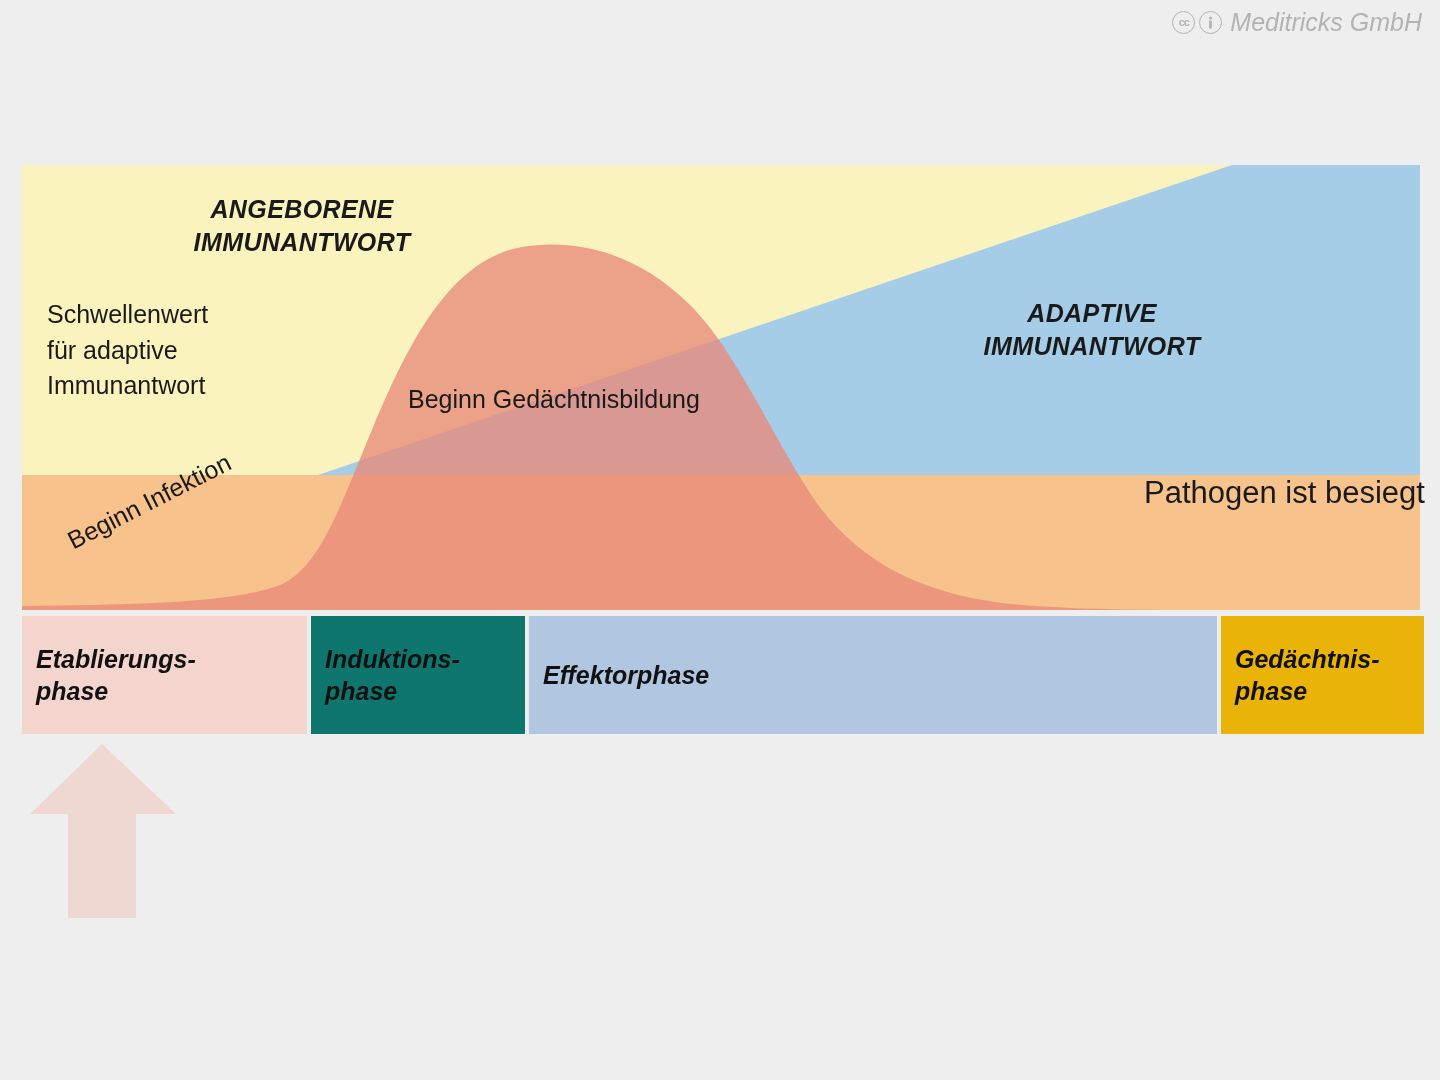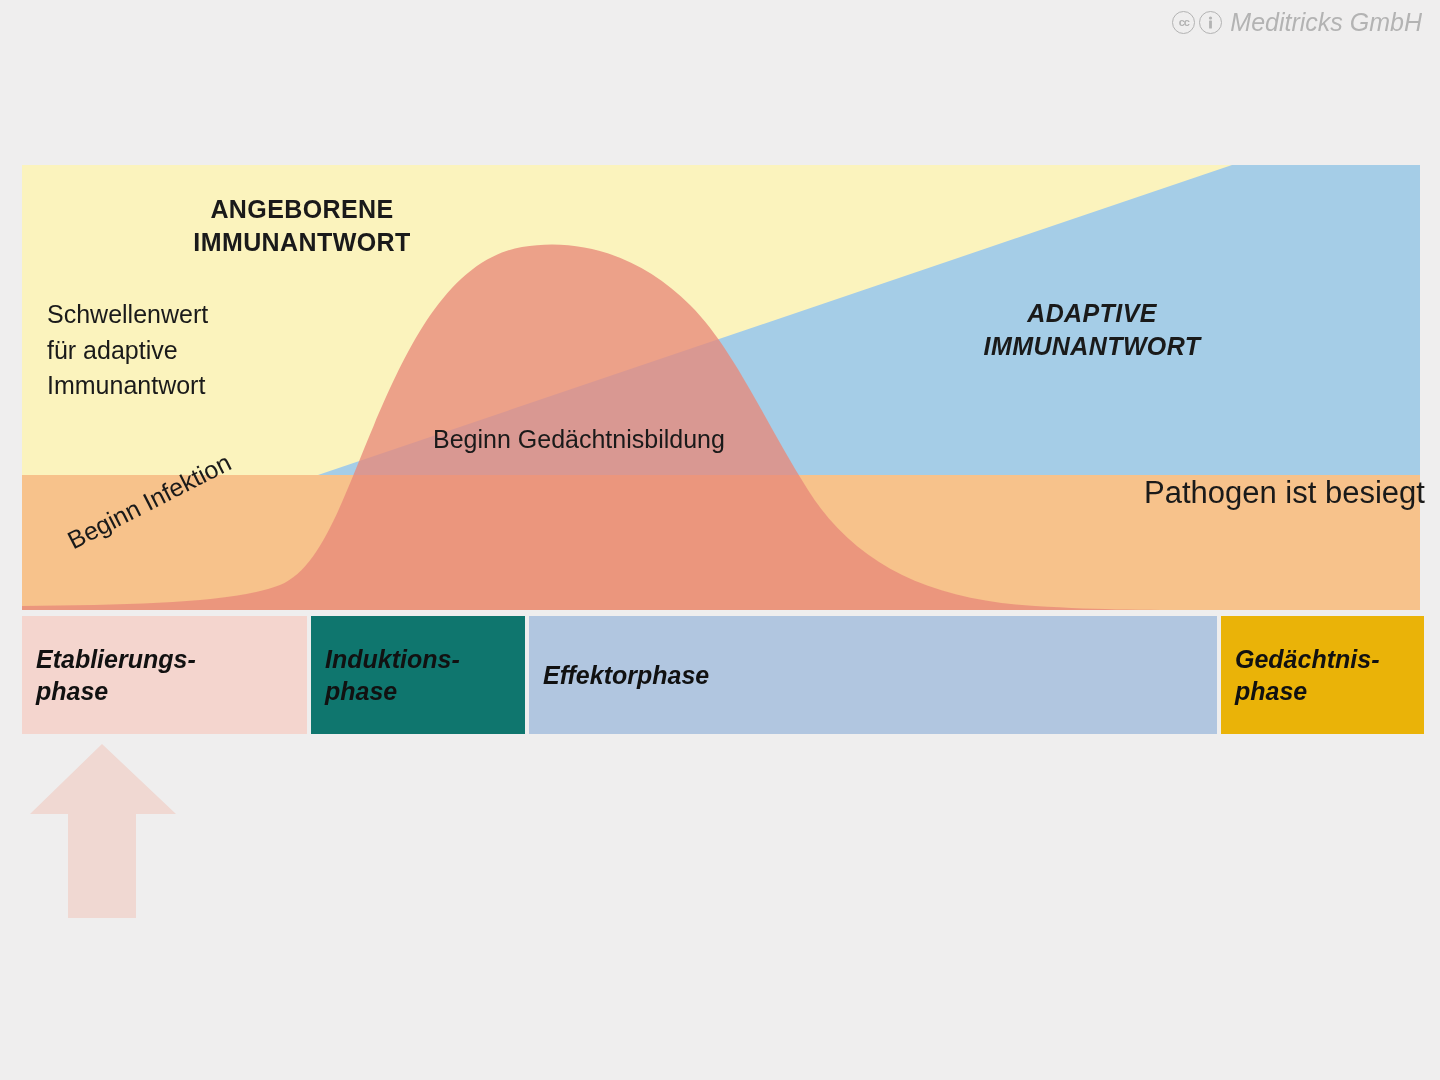--- a/index.html
+++ b/index.html
@@ -76,20 +76,21 @@
     color: #1a1a1a;
     white-space: pre;
   }
   #label-innate {
     left: 130px;
     top: 28px;
     width: 300px;
     text-align: center;
     font-size: 25px;
     font-weight: bold;
+    font-style: italic;
     line-height: 1.32;
     letter-spacing: 0.4px;
   }
   #label-adaptive {
     left: 900px;
     top: 132px;
     width: 340px;
     text-align: center;
     font-size: 25px;
     font-weight: bold;
@@ -97,24 +98,23 @@
     line-height: 1.32;
     letter-spacing: 0.4px;
   }
   #label-threshold {
     left: 25px;
     top: 132px;
     font-size: 25px;
     line-height: 1.42;
   }
   #label-memory-start {
-    left: 411px;
+    left: 386px;
     top: 220px;
     font-size: 25px;
-    margin-top: 40px;
   }
   #label-pathogen-defeated {
     left: 1122px;
     top: 310px;
     font-size: 31px;
   }
   #label-infection-start {
     left: 54px;
     top: 361px;
     font-size: 25px;

